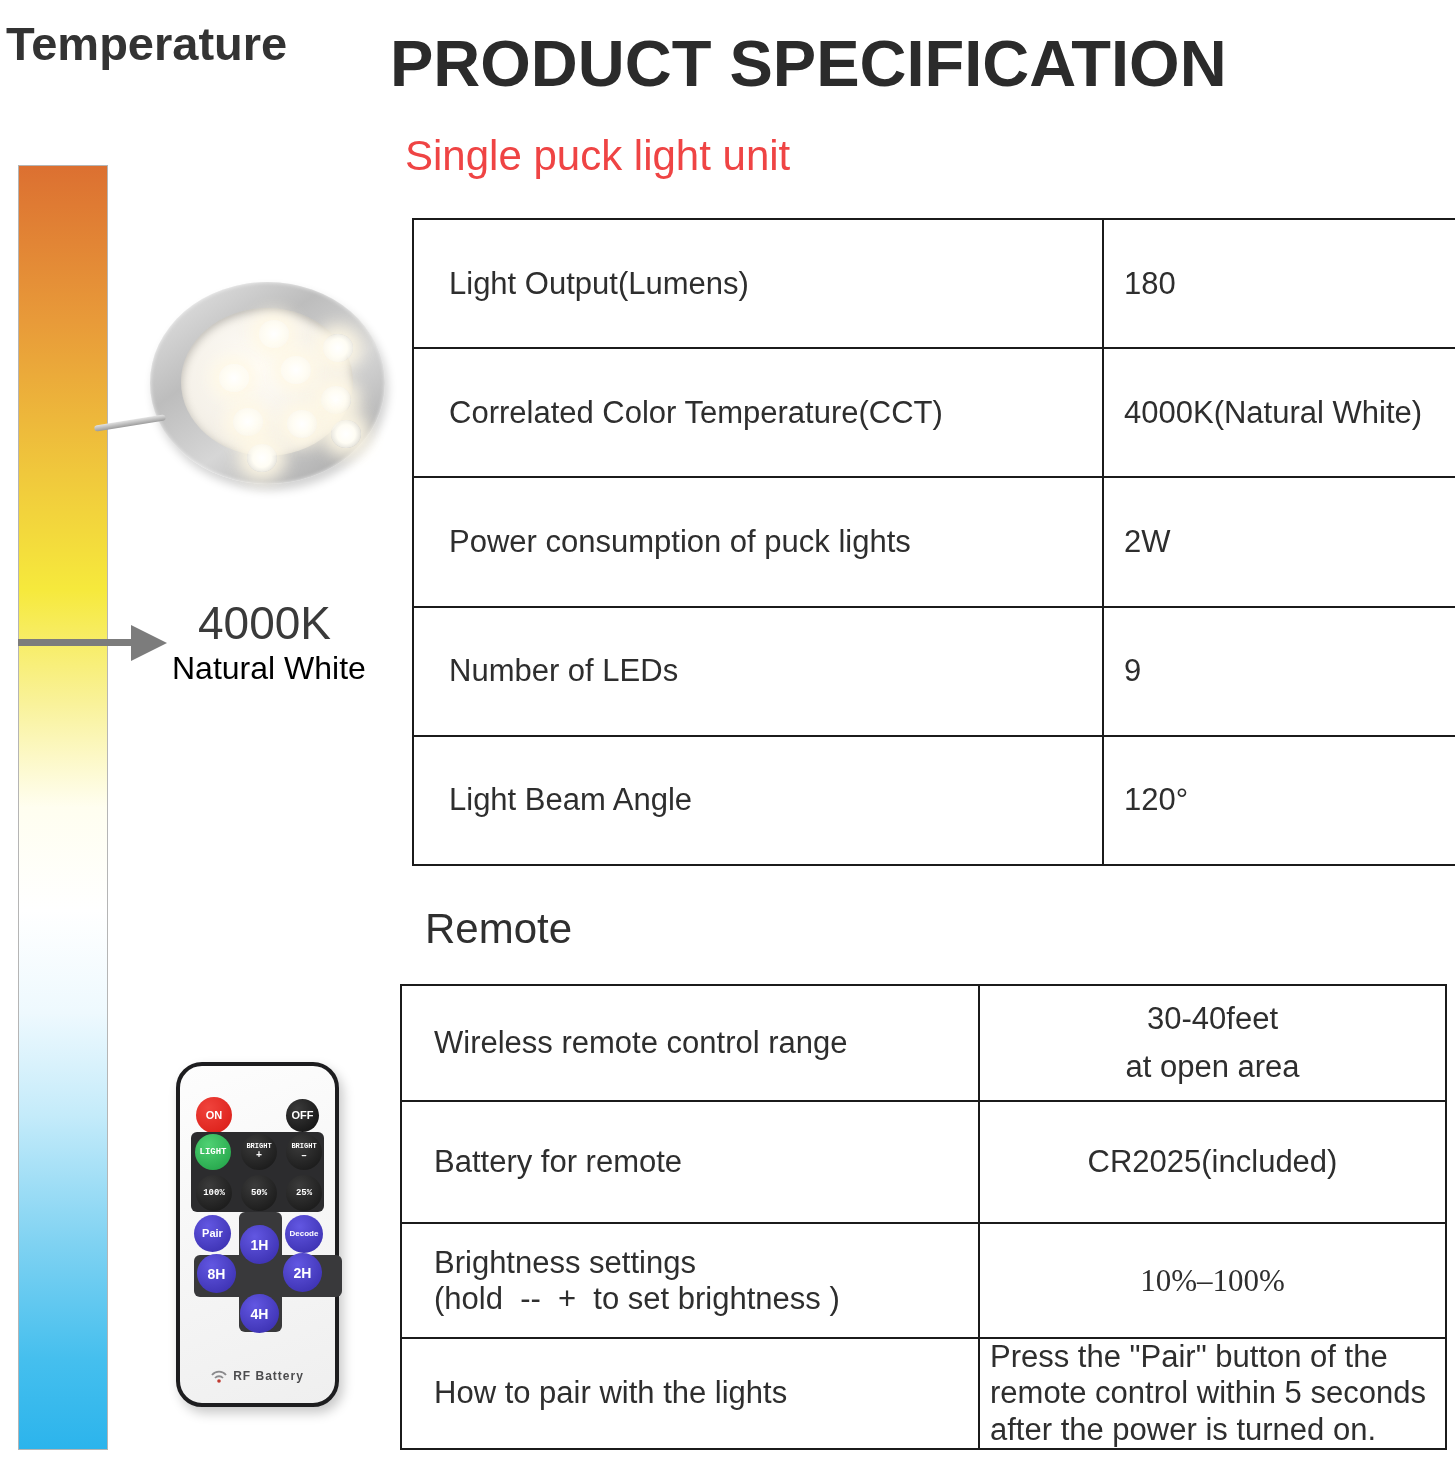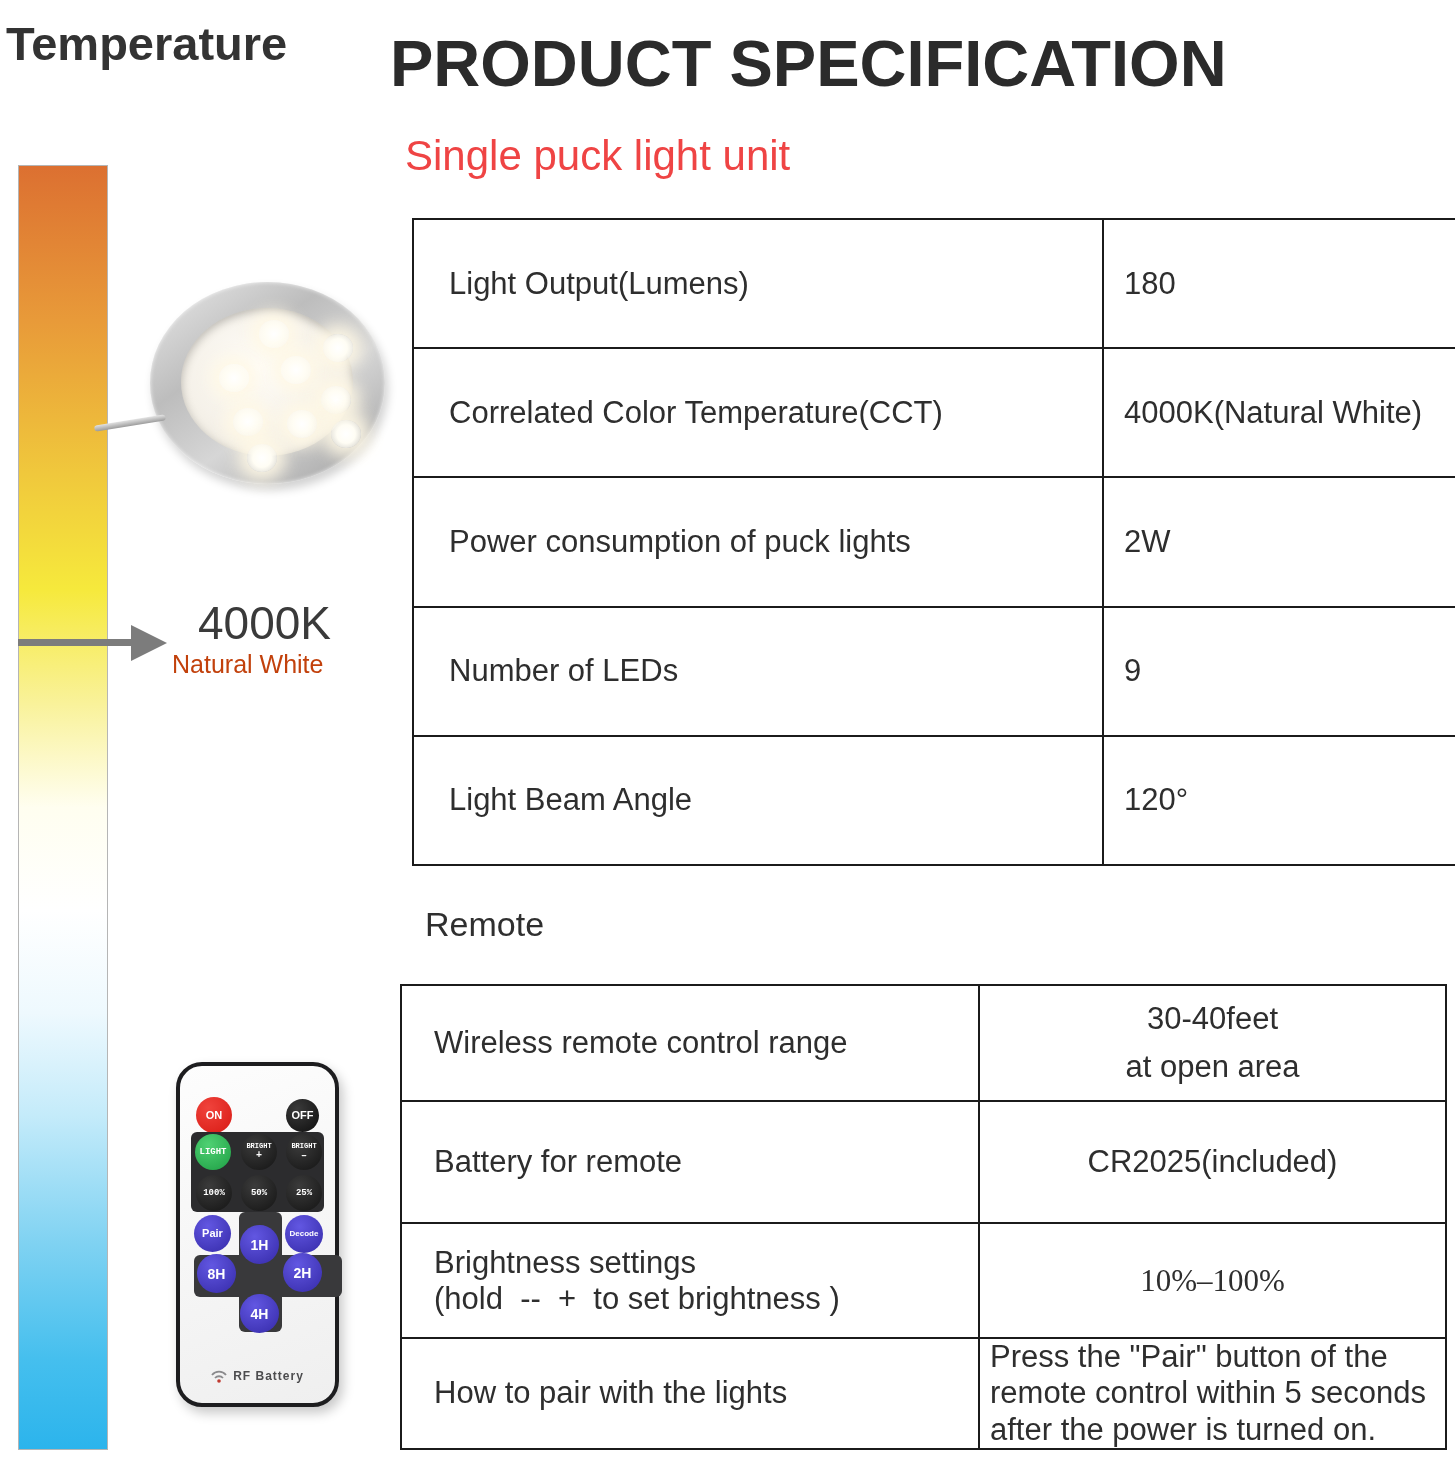--- a/index.html
+++ b/index.html
@@ -14,21 +14,21 @@
   .grad-bar {
     position:absolute; left:18px; top:165px; width:90px; height:1285px;
     border:1px solid #b5b5b5;
   }
   .marker-line { position:absolute; left:18px; top:639px; width:120px; height:7px; background:#7c7c7c; z-index:3; }
   .marker-head {
     position:absolute; left:131px; top:625px; width:0; height:0; z-index:3;
     border-left:36px solid #7c7c7c; border-top:18px solid transparent; border-bottom:18px solid transparent;
   }
   .marker-label { position:absolute; left:198px; top:596px; font-size:46px; color:#3a3a3a; }
-  .marker-sublabel { position:absolute; left:172px; top:650px; font-size:25px; color:#c2410c; }
+  .marker-sublabel { position:absolute; left:172px; top:650px; font-size:32px; color:#000000; }
 
   
   .puck { position:absolute; left:150px; top:282px; width:235px; height:202px; }
   .puck-ring {
     position:absolute; inset:0; border-radius:50%;
     background:linear-gradient(145deg,#e9e9e9 0%,#bdbdbd 35%,#d6d6d6 60%,#9e9e9e 100%);
     box-shadow: 3px 6px 10px rgba(0,0,0,.18), inset 0 0 4px rgba(255,255,255,.8);
   }
   .puck-lens {
     position:absolute; left:31px; top:26px; width:172px; height:148px; border-radius:50%;
@@ -87,21 +87,21 @@
   .btn-8h     { left:17px;  top:188px; width:39px; height:39px; font-size:14px; }
   .btn-2h     { left:103px; top:187px; width:39px; height:39px; font-size:14px; }
   .btn-4h     { left:60px;  top:228px; width:39px; height:39px; font-size:14px; }
   .remote-brand { position:absolute; left:0; right:0; top:303px; display:flex; gap:6px;
     align-items:center; justify-content:center; font-size:12px; font-weight:bold;
     color:#4c4c4e; letter-spacing:1px; }
 
   
   .title { position:absolute; left:390px; top:26px; font-size:65px; font-weight:bold; color:#2b2b2b; letter-spacing:0px; }
   .sec1 { position:absolute; left:405px; top:132px; font-size:42px; color:#ef4444; }
-  .sec2 { position:absolute; left:425px; top:905px; font-size:34px; color:#2f2f2f;text-align:right; }
+  .sec2 { position:absolute; left:425px; top:905px; font-size:42px; color:#2f2f2f;text-align:right; }
 
   table.spec { position:absolute; border-collapse:collapse; table-layout:fixed; }
   table.spec td { border:2px solid #1b1b1b; font-size:31px; color:#2e2e2e; vertical-align:middle; }
   #table1 { left:412px; top:218px; width:1047px; height:648px; }
   #table1 td.lbl { width:690px; padding-left:35px; }
   #table1 td.val { padding-left:20px; }
   #table1 tr { height:108px; }
   #table2 { left:400px; top:984px; width:1047px; height:462px; }
   #table2 td.lbl { width:578px; padding-left:32px; }
   #table2 td.val { text-align:center; }

